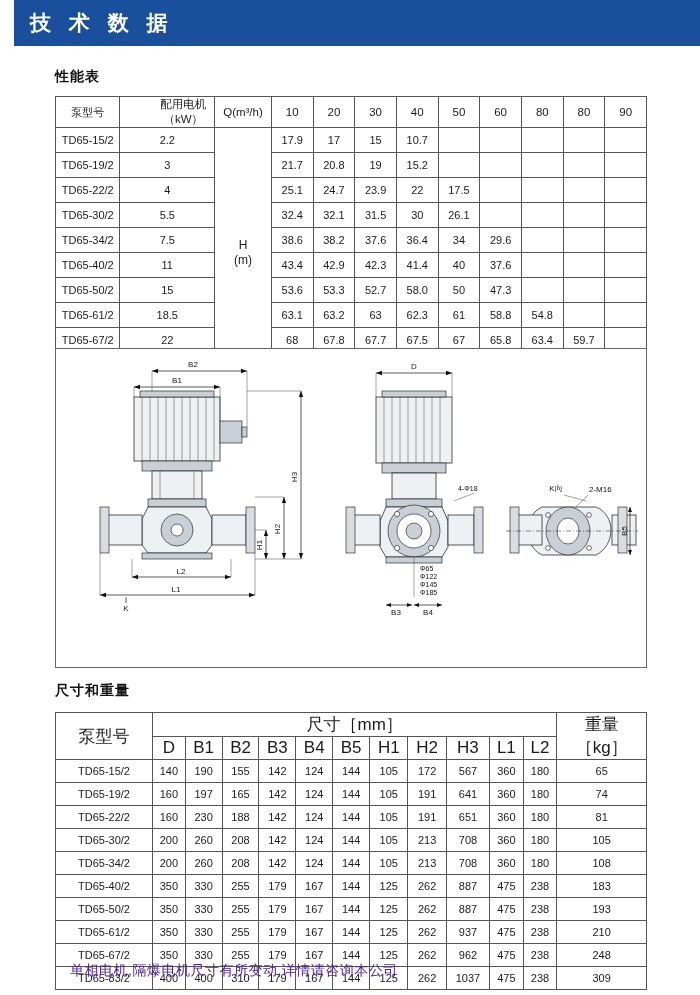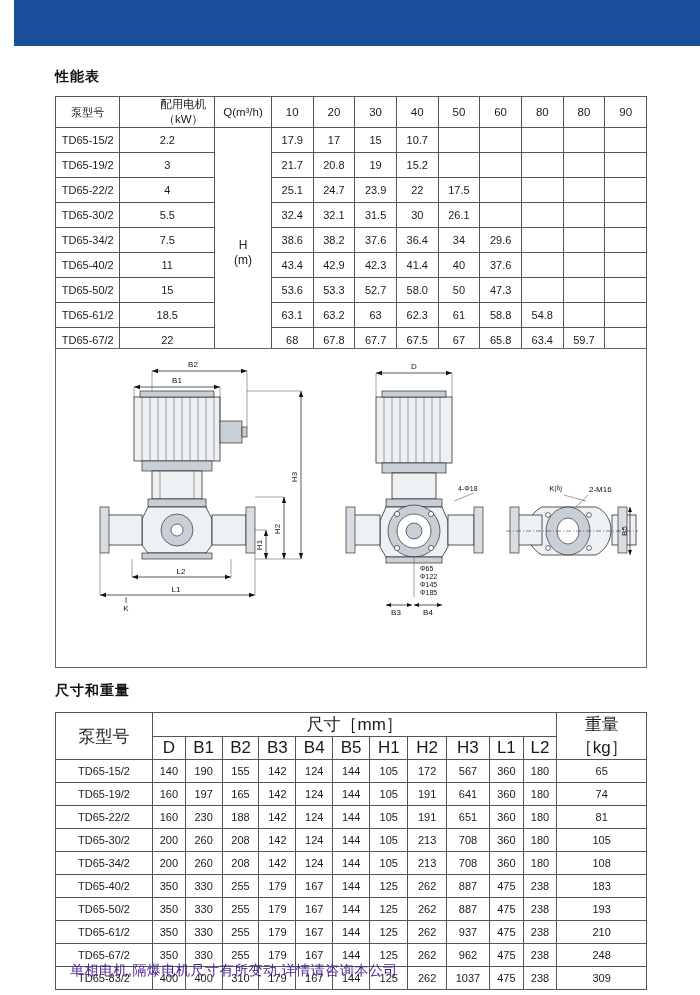--- a/index.html
+++ b/index.html
@@ -80,20 +80,21 @@
   .footnote{
     position:absolute;left:70px;top:962px;font-size:14px;color:#4c1d95;
     letter-spacing:0.5px;
   }
 </style>
 </head>
 <body>
 
 <div class="header-band">
   <div class="header-accent"></div>
+  <div class="header-title">技 术 数 据</div>
 </div>
 
 <div class="section-title" id="perf-title">性能表</div>
 
 <div class="perf-wrap">
   <table class="perf">
     <thead>
       <tr>
         <th class="model">泵型号</th>
         <th class="kw">

